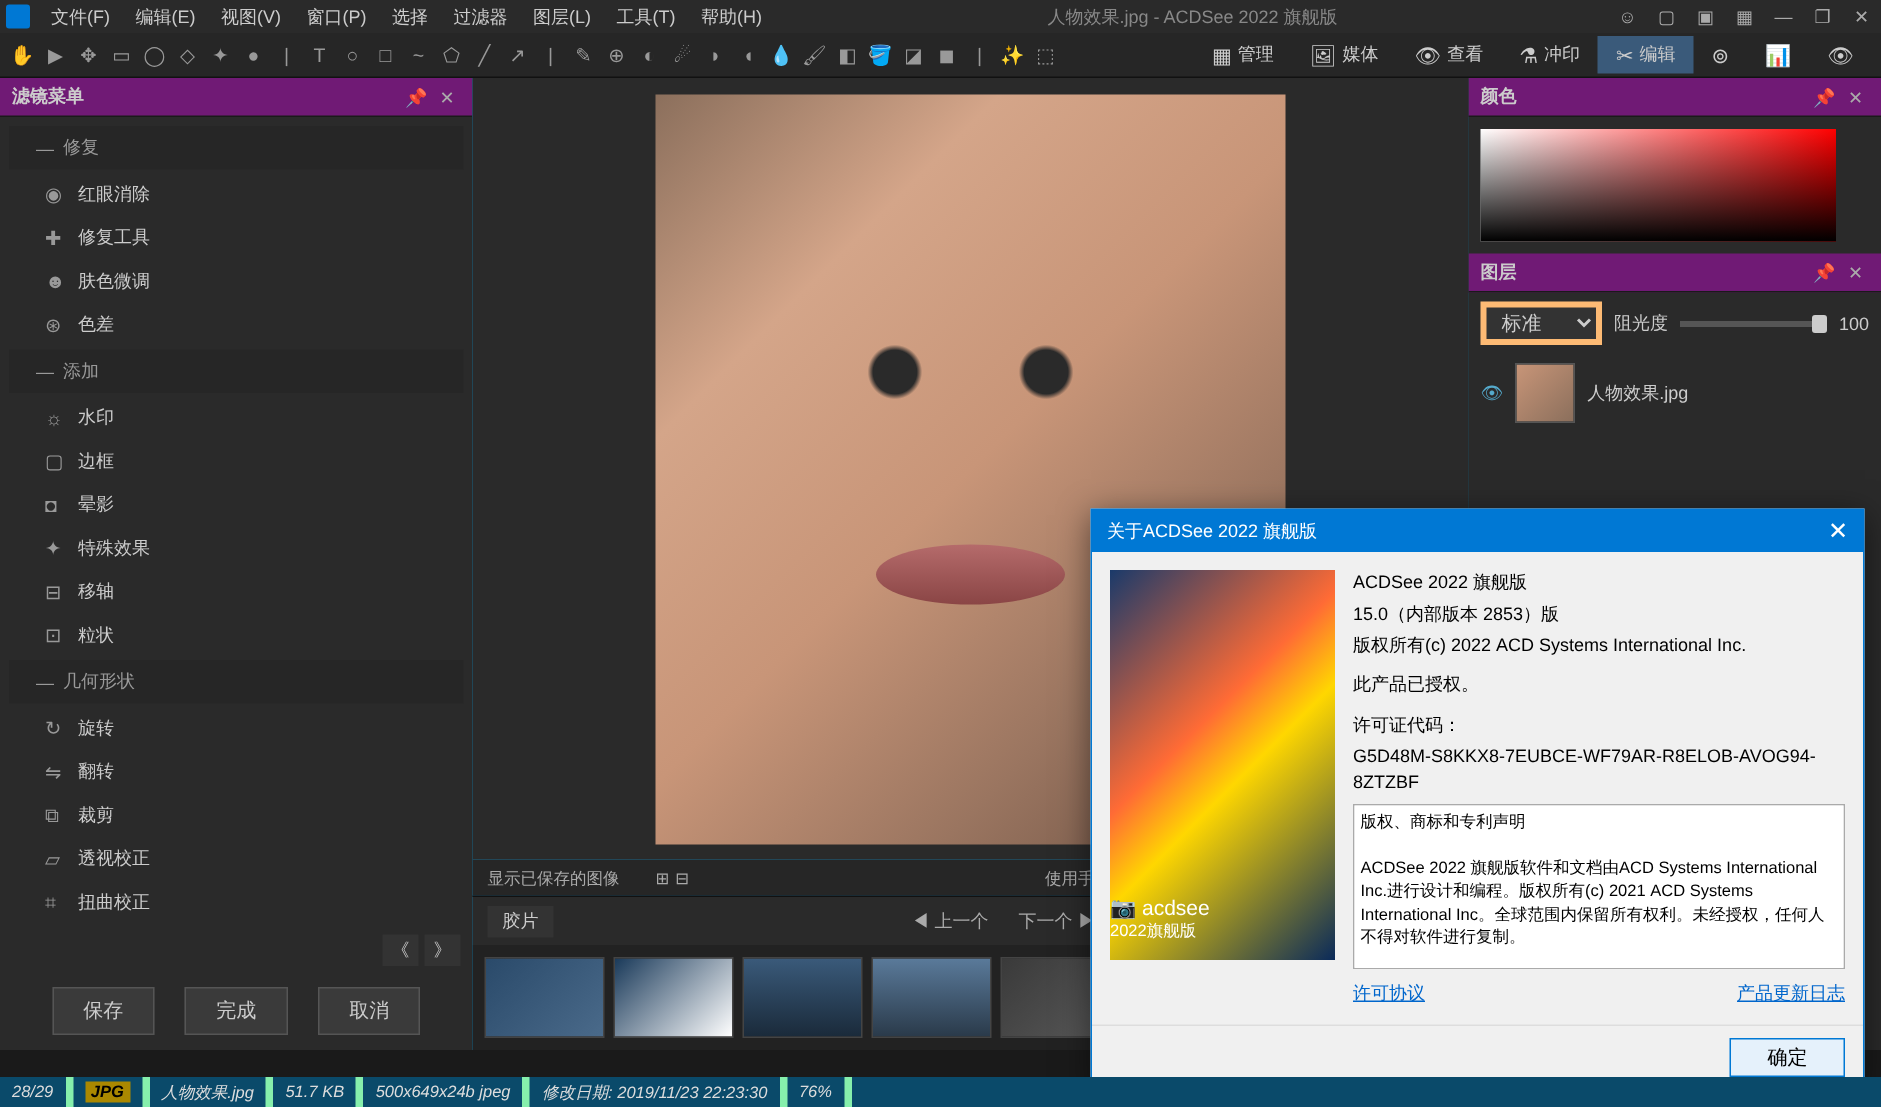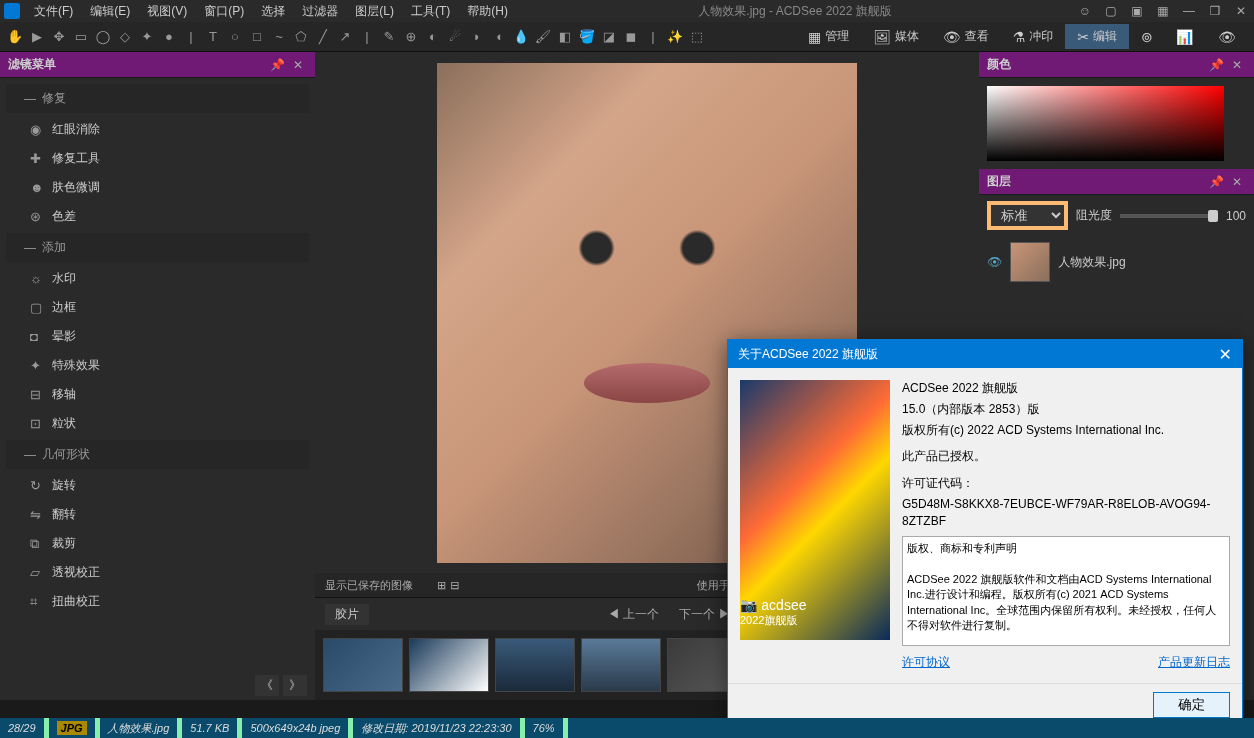--- a/index.html
+++ b/index.html
@@ -273,20 +273,25 @@
           <span class="icon">⌗</span>
           <span>扭曲校正</span>
         </div>
       <div class="filter-item"></div>
 
     </div>
     <div class="chev-row">
       <span>《</span>
       <span>》</span>
     </div>
+    <div class="bottom-btns">
+      <button>保存</button>
+      <button>完成</button>
+      <button>取消</button>
+    </div>
   </div>
 
   <div class="center">
     <div class="canvas">
       <div class="portrait"></div>
     </div>
     <div class="canvas-status">
       <span>显示已保存的图像</span>
       <span class="grid-icons">
           <span>⊞</span>

